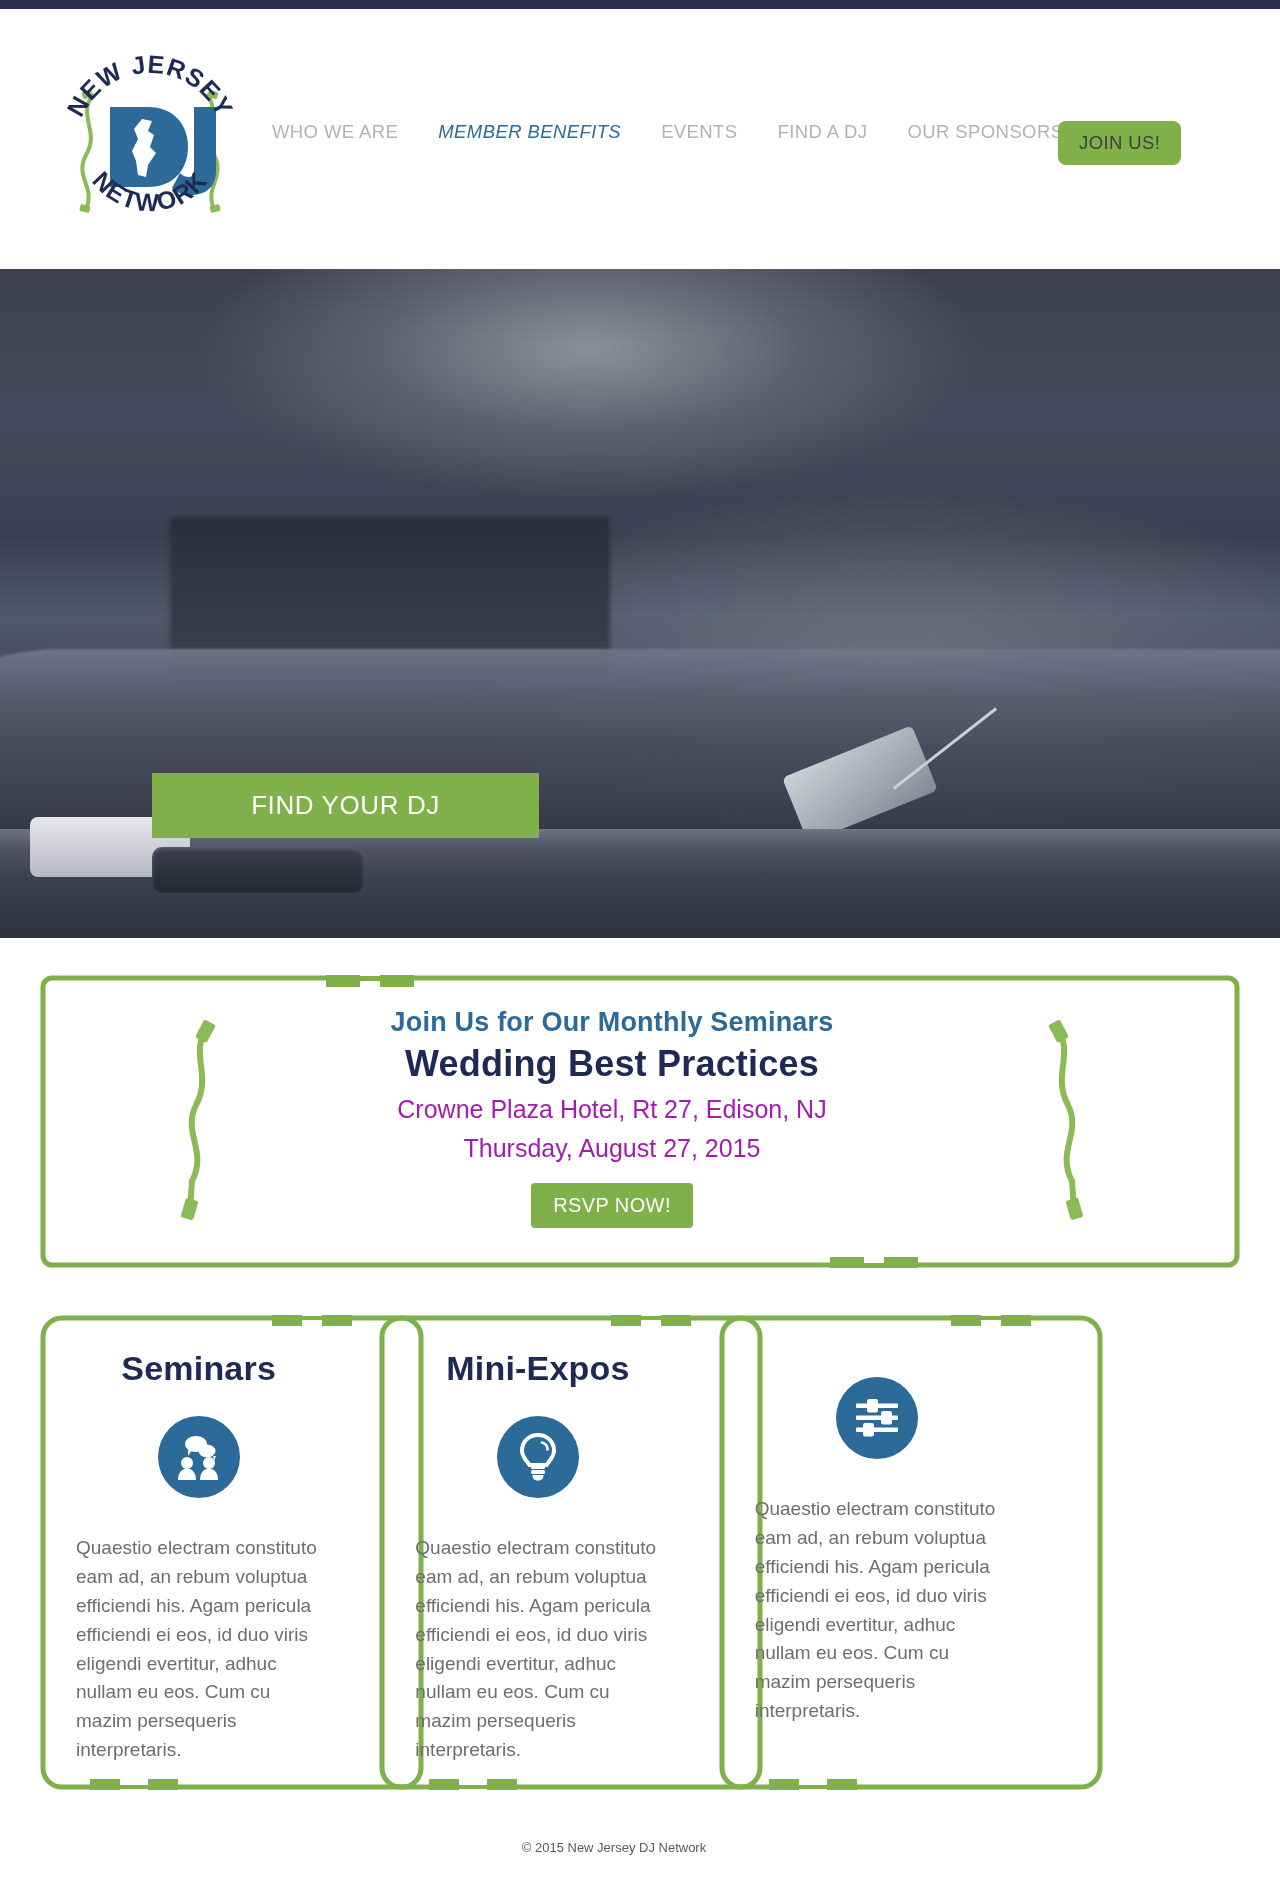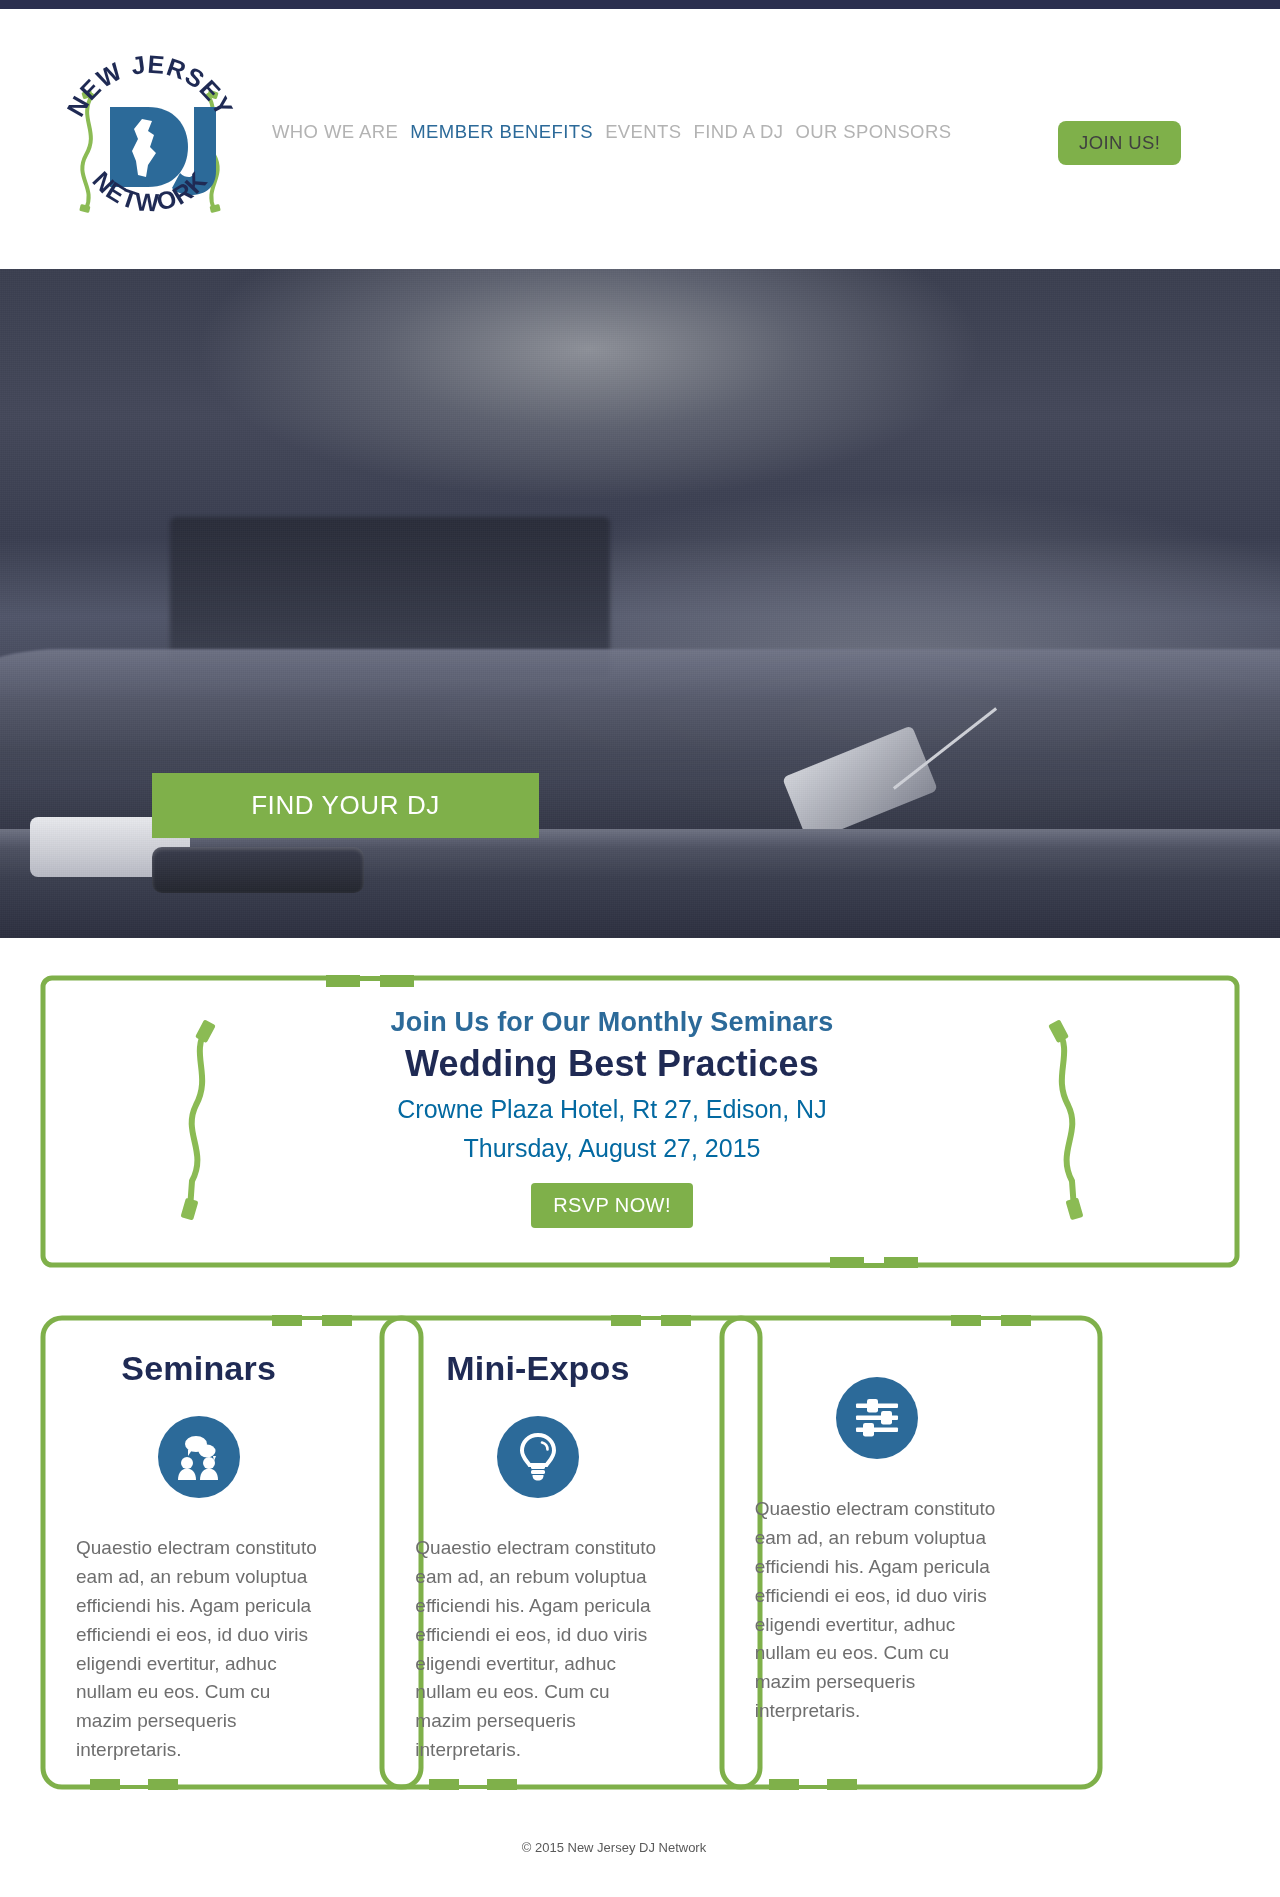--- a/index.html
+++ b/index.html
@@ -35,32 +35,32 @@
     top: 26px;
     width: 188px;
     height: 212px;
   }
   .nav {
     position: absolute;
     left: 272px;
     top: 112px;
     display: flex;
     align-items: flex-end;
-    gap: 12px;
+    gap: 40px;
     white-space: nowrap;
   }
   .nav-item {
     font-size: 18.5px;
     letter-spacing: 0.4px;
     color: #b3b3b3;
     text-decoration: none;
     font-family: "Liberation Sans", sans-serif;
     cursor: pointer;
   }
-  .nav-item.active { color: #2c6a99; }
+  .nav-item.active { color: #2c6a99; font-style: italic; }
   .join-btn {
     position: absolute;
     left: 1050px;
     top: 112px;
     background: #7fb04a;
     color: #404040;
     border: none;
     border-radius: 8px;
     padding: 11px 21px;
     font-size: 18.5px;
@@ -192,21 +192,21 @@
     letter-spacing: .2px;
   }
   .seminar-title {
     color: #1f2a54;
     font-size: 36px;
     font-weight: bold;
     margin-top: 5px;
     letter-spacing: .2px;
   }
   .seminar-line {
-    color: #0369a1;
+    color: #a21caf;
     font-size: 25px;
     margin-top: 10px;
     font-weight: 400;
   }
   .rsvp-btn {
     margin-top: 20px;
     background: #7fb04a;
     color: #fff;
     border: none;
     border-radius: 4px;

